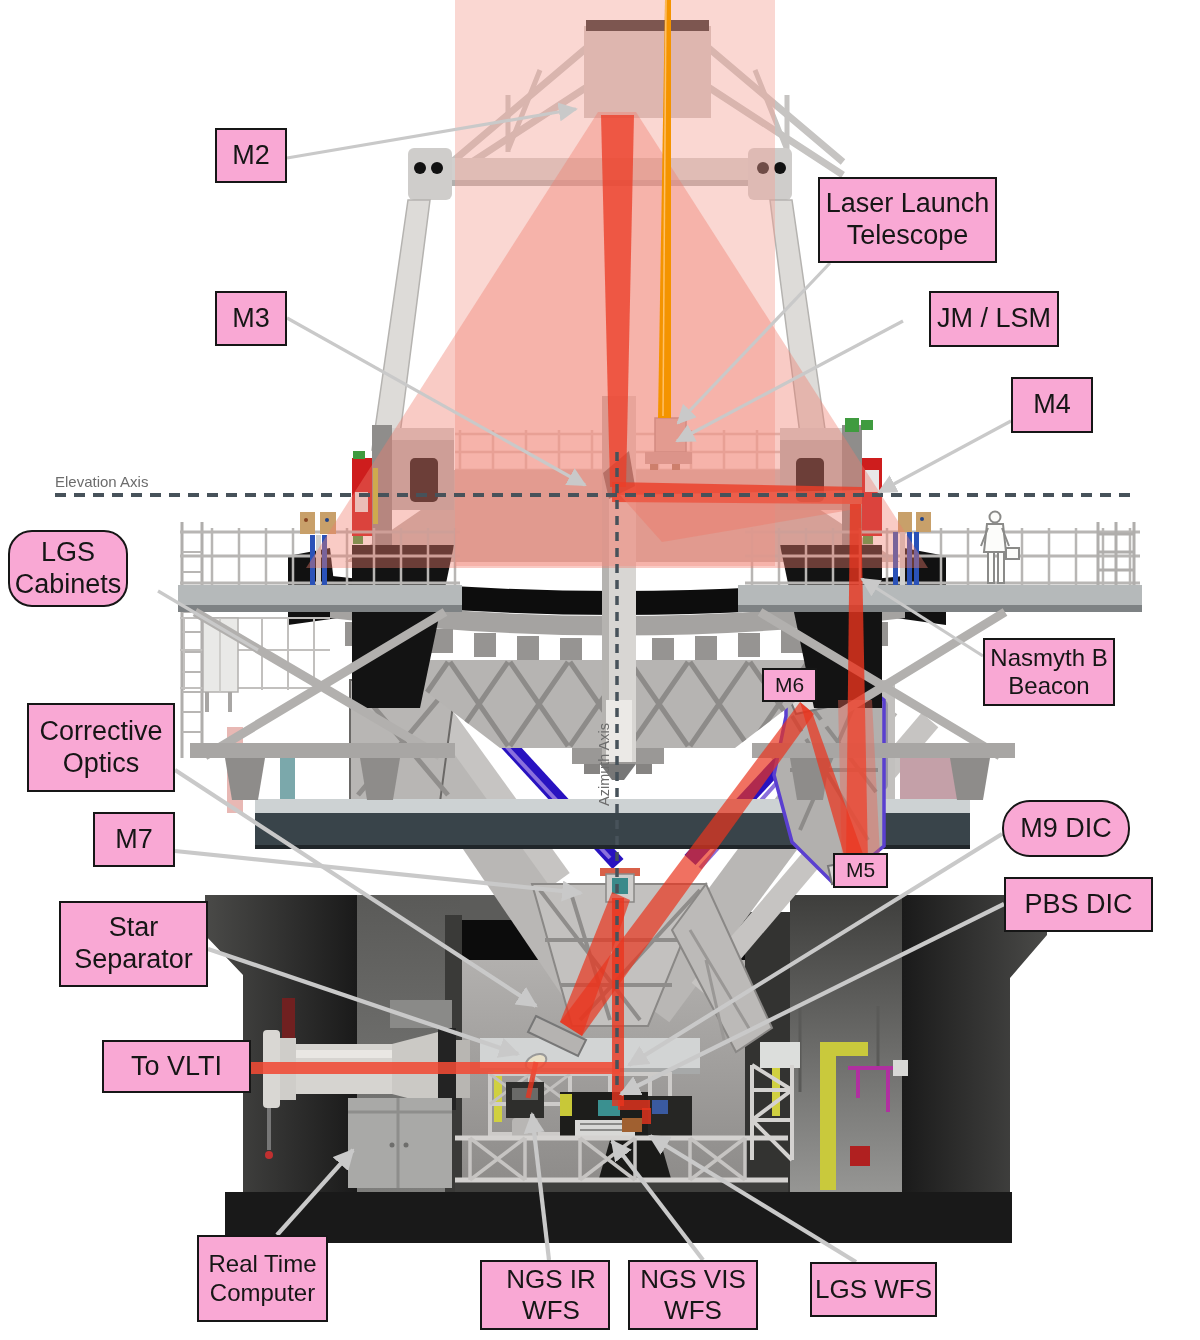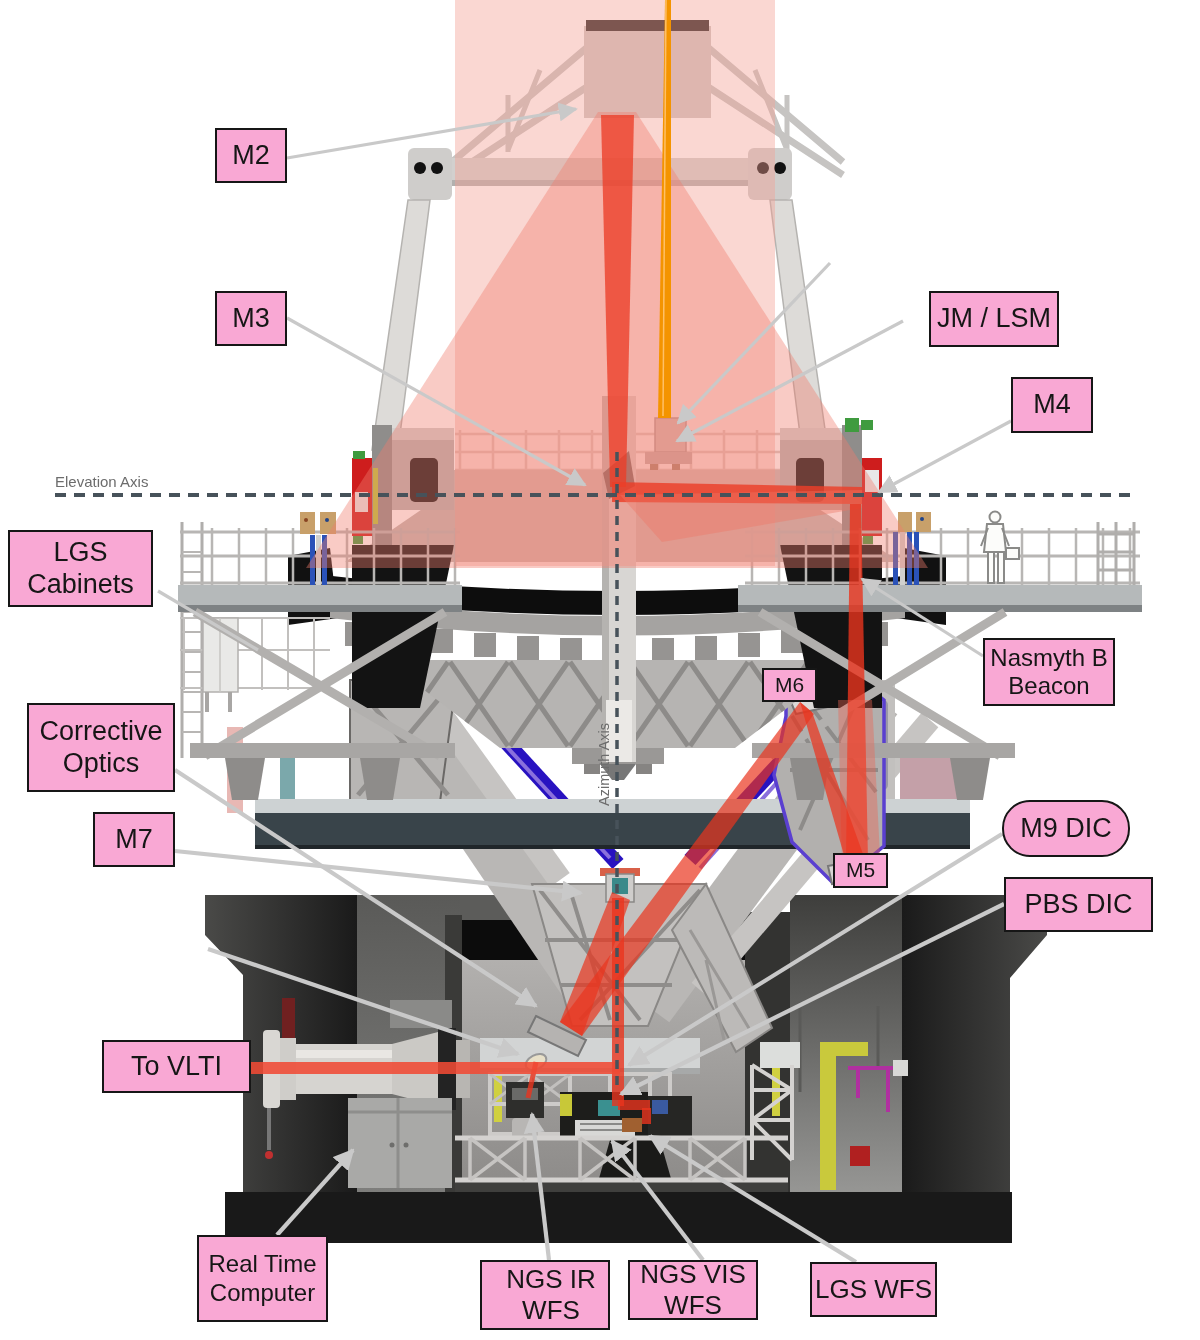--- a/index.html
+++ b/index.html
@@ -360,28 +360,30 @@
     <path d="M703,1260 L612,1141" stroke-width="4.2" marker-end="url(#arwB)"></path>
     <path d="M856,1262 L650,1136" stroke-width="4.2" marker-end="url(#arwB)"></path>
   </g>
 </svg>
 
   <div class="axis-text" style="left:55px;top:473px;text-align:center;">Elevation Axis</div>
   <div class="axis-text vert" style="left:596px;top:722px;height:84px;font-size:14.5px;">Azimuth Axis</div>
 
   <div class="lbl" style="left:215px;top:128px;width:72px;height:55px;">M2</div>
   <div class="lbl" style="left:215px;top:291px;width:72px;height:55px;">M3</div>
+  <div class="lbl" style="left:818px;top:177px;width:179px;height:86px;">Laser Launch Telescope</div>
   <div class="lbl" style="left:929px;top:291px;width:130px;height:56px;">JM / LSM</div>
   <div class="lbl" style="left:1011px;top:377px;width:82px;height:56px;">M4</div>
-  <div class="lbl" style="left:8px;top:530px;width:145px;height:77px;">LGS Cabinets</div>
+  <div class="lbl" style="left:8px;top:530px;width:120px;height:77px;border-radius:24px;">LGS Cabinets</div>
   <div class="lbl md" style="left:983px;top:638px;width:132px;height:68px;">Nasmyth B Beacon</div>
   <div class="lbl sm" style="left:762px;top:668px;width:55px;height:34px;">M6</div>
   <div class="lbl" style="left:27px;top:703px;width:148px;height:89px;">Corrective Optics</div>
   <div class="lbl sm" style="left:833px;top:853px;width:55px;height:35px;">M5</div>
   <div class="lbl" style="left:93px;top:812px;width:82px;height:55px;">M7</div>
   <div class="lbl" style="left:1002px;top:800px;width:128px;height:57px;border-radius:28px;">M9 DIC</div>
   <div class="lbl" style="left:1004px;top:877px;width:149px;height:55px;">PBS DIC</div>
+  <div class="lbl" style="left:59px;top:901px;width:149px;height:86px;">Star Separator</div>
   <div class="lbl" style="left:78px;top:1040px;width:149px;height:53px;margin-left:24px;">To VLTI</div>
   <div class="lbl md" style="left:197px;top:1235px;width:131px;height:87px;">Real Time Computer</div>
   <div class="lbl ngs" style="left:480px;top:1260px;width:130px;height:70px;padding-left:12px;">NGS IR WFS</div>
-  <div class="lbl ngs" style="left:628px;top:1260px;width:130px;height:60px;">NGS VIS WFS</div>
+  <div class="lbl ngs" style="left:628px;top:1260px;width:130px;height:70px;">NGS VIS WFS</div>
   <div class="lbl ngs" style="left:810px;top:1262px;width:127px;height:55px;">LGS WFS</div>
 </div>
 
 </body></html>

